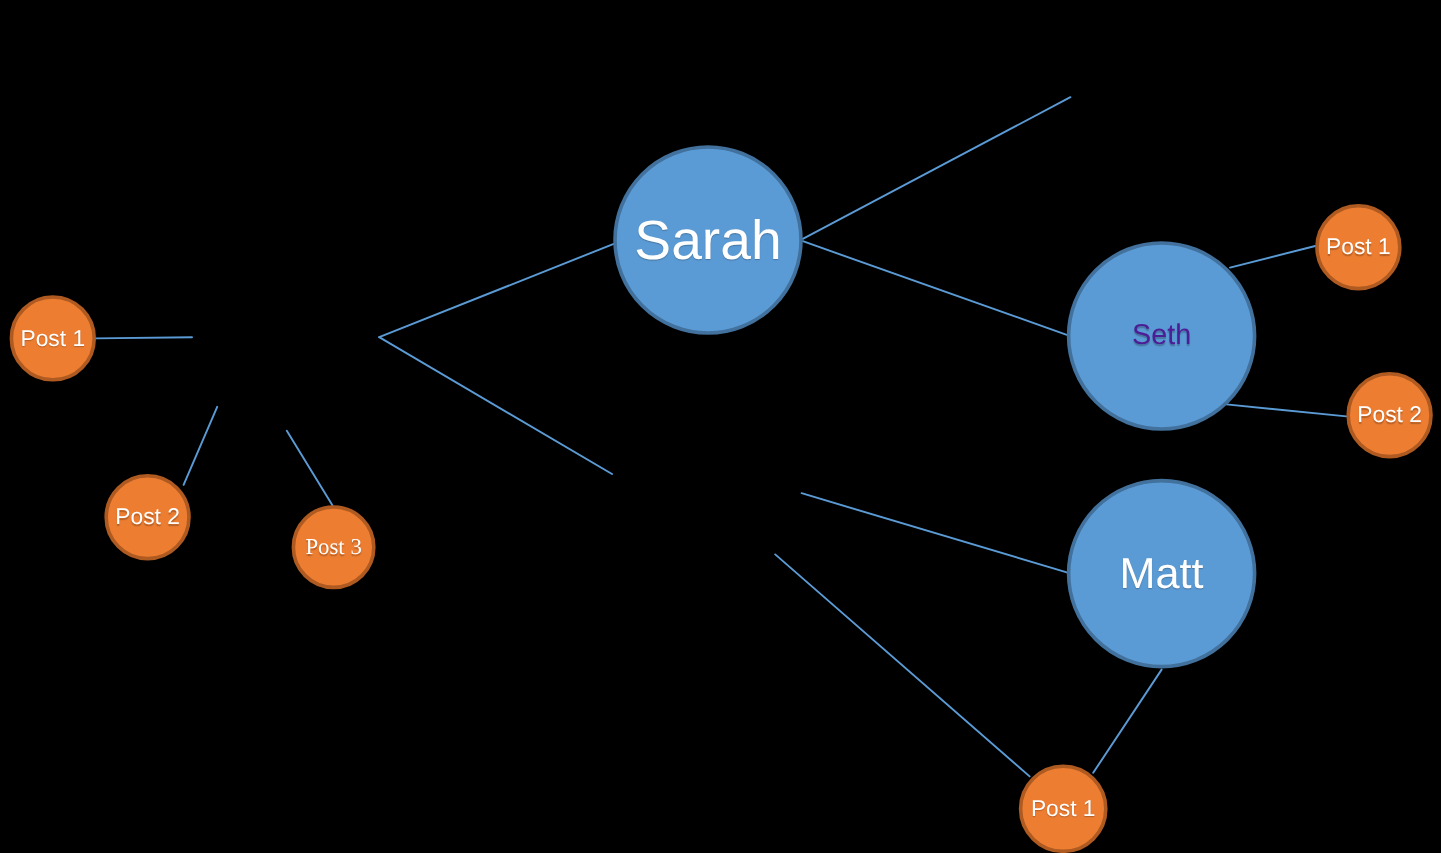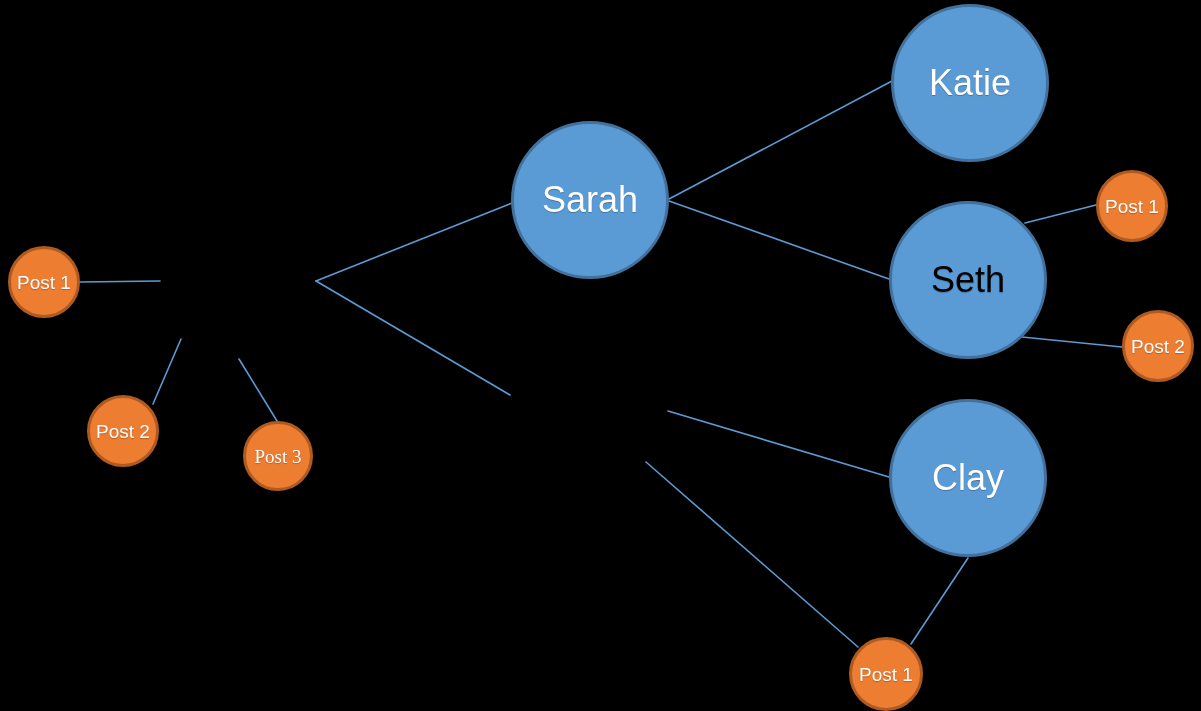--- a/index.html
+++ b/index.html
@@ -47,30 +47,27 @@
       <line x1="316" y1="281" x2="510" y2="395" stroke="#5B9BD5" stroke-width="1.6" stroke-linecap="round"></line>
       <line x1="669" y1="199" x2="892" y2="81" stroke="#5B9BD5" stroke-width="1.6" stroke-linecap="round"></line>
       <line x1="669" y1="201" x2="889" y2="279" stroke="#5B9BD5" stroke-width="1.6" stroke-linecap="round"></line>
       <line x1="1025" y1="223" x2="1096" y2="205" stroke="#5B9BD5" stroke-width="1.6" stroke-linecap="round"></line>
       <line x1="1022" y1="337" x2="1122" y2="347" stroke="#5B9BD5" stroke-width="1.6" stroke-linecap="round"></line>
       <line x1="668" y1="411" x2="889" y2="477" stroke="#5B9BD5" stroke-width="1.6" stroke-linecap="round"></line>
       <line x1="646" y1="462" x2="858" y2="647" stroke="#5B9BD5" stroke-width="1.6" stroke-linecap="round"></line>
       <line x1="968" y1="558" x2="911" y2="644" stroke="#5B9BD5" stroke-width="1.6" stroke-linecap="round"></line>
     </svg>
     <div class="node person" style="left: 511px; top: 121px; width: 158px; height: 158px; background: rgb(91, 155, 213); border: 3px solid rgb(65, 113, 156);">
-      <span style="font-size: 36px; color: rgb(255, 255, 255);">Sarah</span>
-    </div>
-    <div class="node person" style="left: 891px; top: 4px; width: 158px; height: 158px; background: rgb(91, 155, 213); border: 3px solid rgb(65, 113, 156);">
-      <span style="font-size: 36px; color: rgb(255, 255, 255);">Katie</span>
+      <span style="font-size: 46px; color: rgb(255, 255, 255);">Sarah</span>
     </div>
     <div class="node person" style="left: 889px; top: 201px; width: 158px; height: 158px; background: rgb(91, 155, 213); border: 3px solid rgb(65, 113, 156);">
-      <span style="font-size: 36px; color: #000000;">Seth</span>
+      <span style="font-size: 24px; color: #4c1d95;">Seth</span>
     </div>
     <div class="node person" style="left: 889px; top: 399px; width: 158px; height: 158px; background: rgb(91, 155, 213); border: 3px solid rgb(65, 113, 156);">
-      <span style="font-size: 36px; color: rgb(255, 255, 255);">Clay</span>
+      <span style="font-size: 36px; color: rgb(255, 255, 255);">Matt</span>
     </div>
     <div class="node post" style="left: 8px; top: 246px; width: 72px; height: 72px; background: rgb(237, 125, 49); border: 3px solid rgb(174, 90, 33);">
       <span style="font-size: 19px; color: rgb(255, 255, 255);">Post 1</span>
     </div>
     <div class="node post" style="left: 87px; top: 395px; width: 72px; height: 72px; background: rgb(237, 125, 49); border: 3px solid rgb(174, 90, 33);">
       <span style="font-size: 19px; color: rgb(255, 255, 255);">Post 2</span>
     </div>
     <div class="node post" style="left: 243px; top: 421px; width: 70px; height: 70px; background: rgb(237, 125, 49); border: 3px solid rgb(174, 90, 33);">
       <span style="font-size: 19px; color: rgb(255, 255, 255); font-family: Liberation Serif, serif;">Post 3</span>
     </div>

